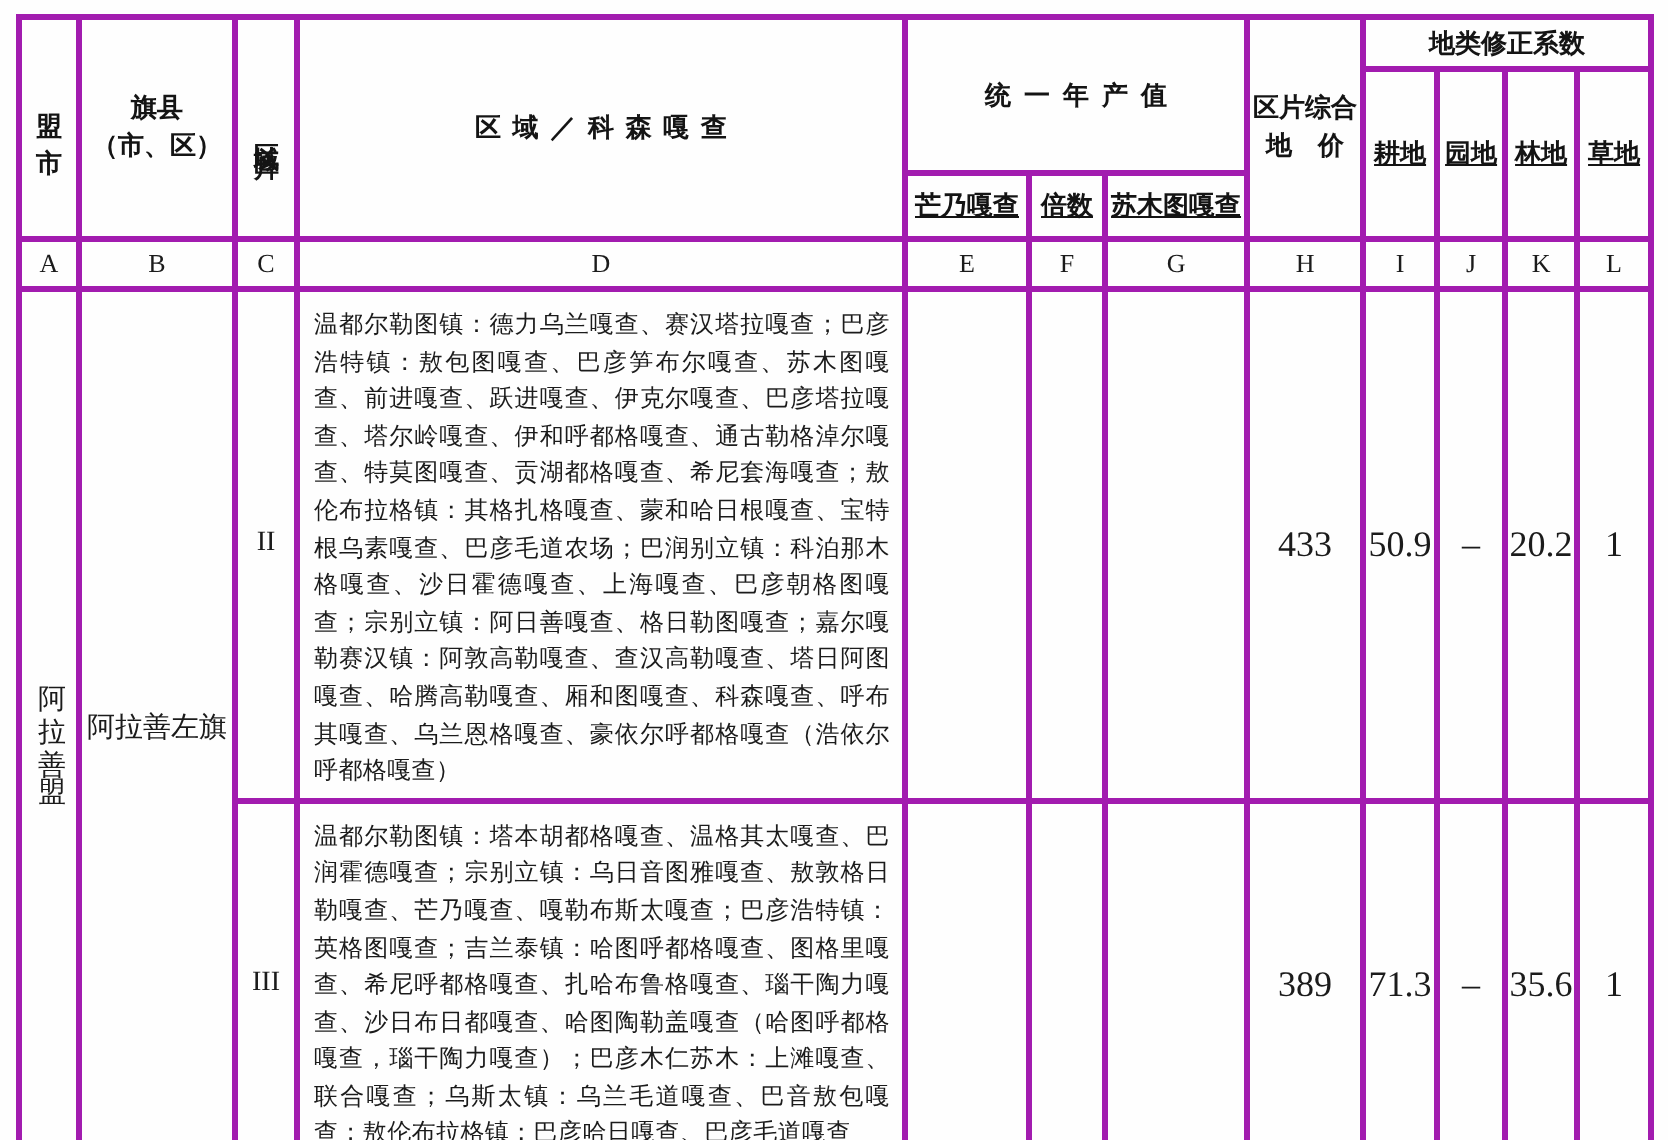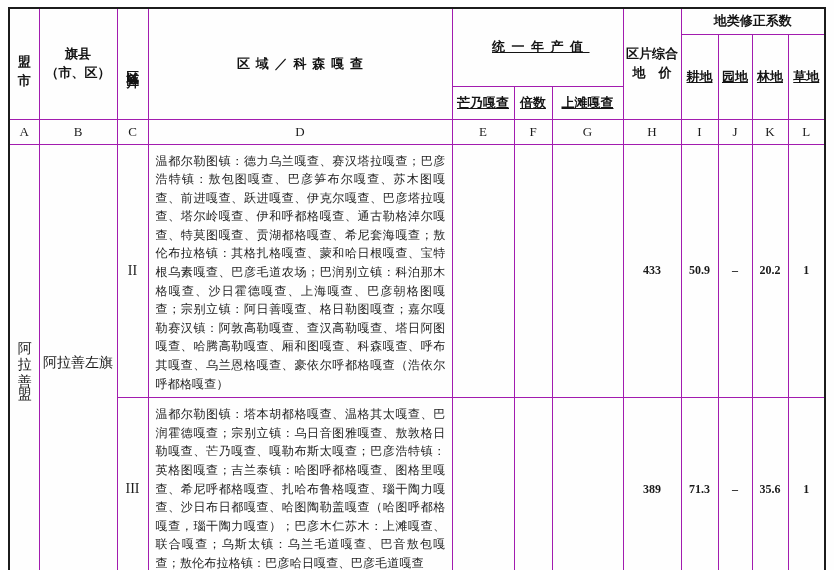--- a/index.html
+++ b/index.html
@@ -19,21 +19,21 @@
   table.doc-table {
     position: absolute;
     left: 8px;
     top: 7px;
     width: 818px;
     border-collapse: collapse;
     table-layout: fixed;
     border: 2px solid #1b1b1b;
   }
   .doc-table th, .doc-table td {
-    border: 1px solid #a21caf;
+    border: 3px solid #a21caf;
     padding: 0;
     overflow: hidden;
   }
   
   .doc-table th {
     font-family: "Liberation Sans", "DejaVu Sans", sans-serif;
     font-weight: 700;
     font-size: 13px;
     text-align: center;
     vertical-align: middle;
@@ -66,38 +66,38 @@
   .v-zone-header   { letter-spacing: 2px; font-size: 12.5px; }
   .v-league-body   {
     letter-spacing: 15px;
     font-family: "Liberation Serif", "DejaVu Serif", serif;
     font-weight: 400;
     font-size: 14px;
   }
   .two-line { line-height: 1.45; }
   .two-line span { display: block; }
   .spread-wide { letter-spacing: 0.45em; text-indent: 0.45em; }
-  .spread-mid  { letter-spacing: 0.5em;  text-indent: 0.5em; text-decoration: underline; }
+  .spread-mid  { letter-spacing: 0.5em;  text-indent: 0.5em; }
   
   .doc-table td {
     font-size: 13px;
     text-align: center;
     vertical-align: middle;
   }
   td.desc-cell {
     text-align: justify;
     vertical-align: top;
     padding: 7px 6px 4px 7px;
     font-size: 12px;
     line-height: 18.6px;
     letter-spacing: 0.2px;
   }
   td.zone-cell { font-size: 14px; margin-top: 24px; }
   td.banner-cell { font-size: 14px; }
-  td.num-cell { font-size: 12px; font-weight: bold; }
+  td.num-cell { font-size: 18px; }
 </style>
 </head>
 <body>
 
 <div class="page">
   <table class="doc-table">
     <colgroup>
       <col style="width:30px">
         <col style="width:78px">
         <col style="width:31px">
@@ -133,21 +133,21 @@
       </tr>
       <tr class="r2">
         <th rowspan="2" class="h-sub">耕地</th>
         <th rowspan="2" class="h-sub">园地</th>
         <th rowspan="2" class="h-sub">林地</th>
         <th rowspan="2" class="h-sub">草地</th>
       </tr>
       <tr class="r3">
         <th class="h-sub">芒乃嘎查</th>
         <th class="h-sub">倍数</th>
-        <th class="h-sub">上滩嘎查</th>
+        <th class="h-sub">苏木图嘎查</th>
       </tr>
       <tr class="r4">
         <td class="letter">A</td>
         <td class="letter">B</td>
         <td class="letter">C</td>
         <td class="letter">D</td>
         <td class="letter">E</td>
         <td class="letter">F</td>
         <td class="letter">G</td>
         <td class="letter">H</td>

